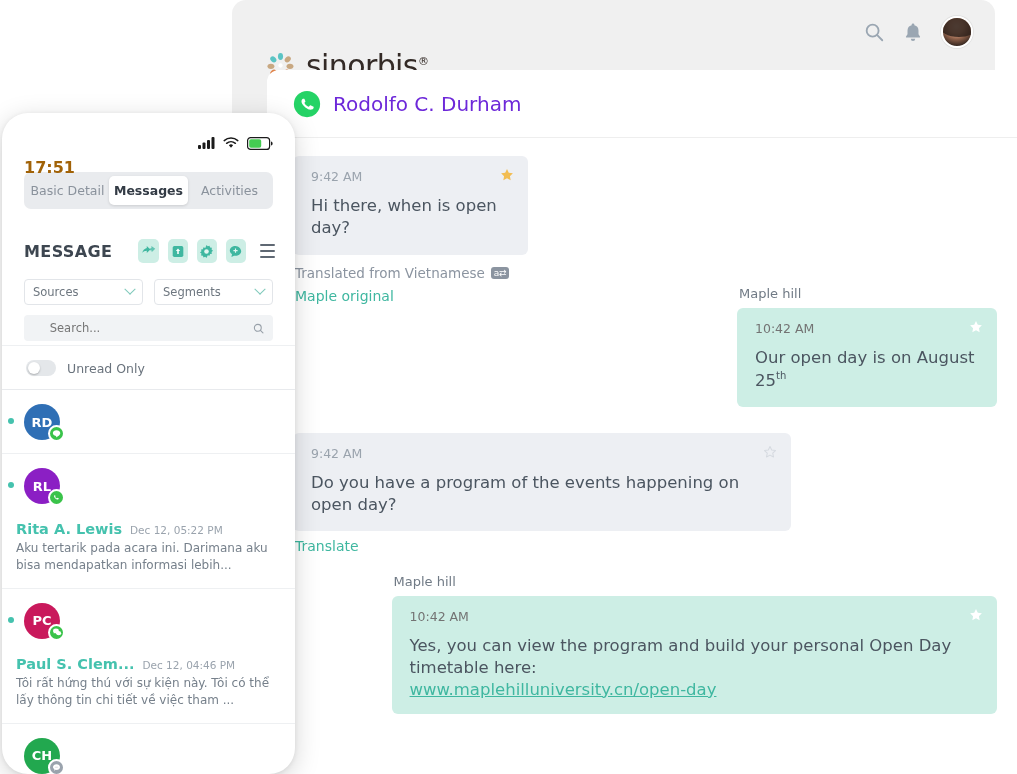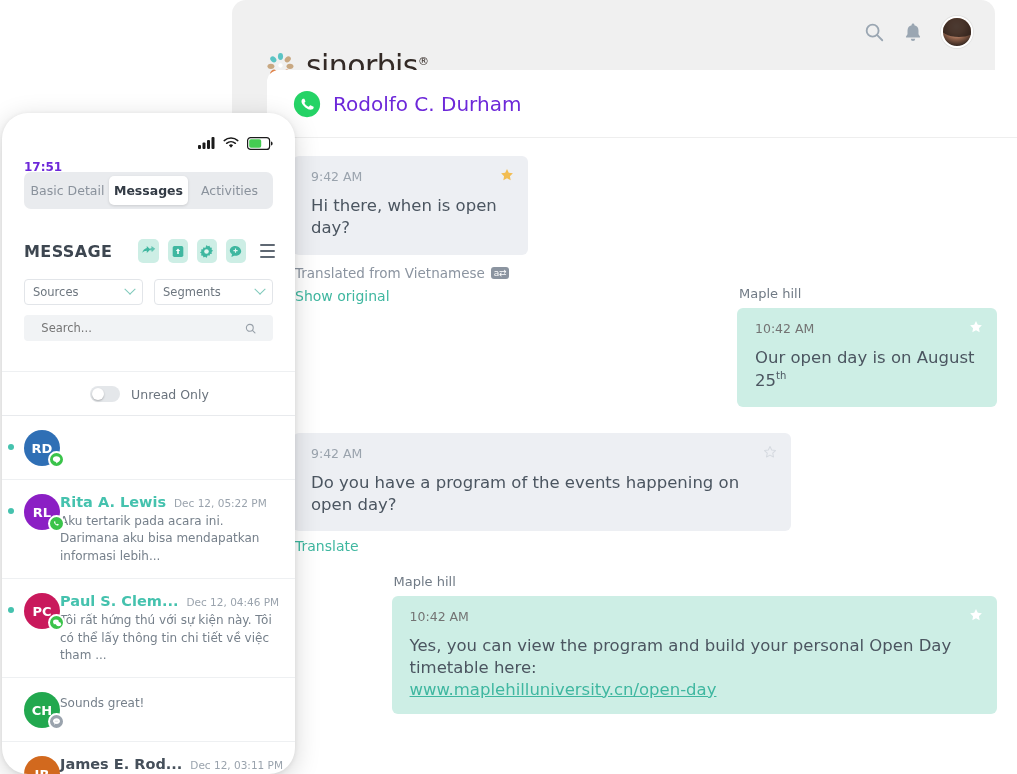--- a/index.html
+++ b/index.html
@@ -122,21 +122,21 @@
     position: absolute; left: 2px; top: 113px; width: 293px; height: 661px;
     background: #ffffff;
     border-radius: 26px;
     box-shadow: 0 6px 26px rgba(0,0,0,.17), 0 1px 5px rgba(0,0,0,.08);
     overflow: hidden;
   }
   .status-bar {
     height: 50px; display:flex; align-items:center; justify-content:space-between;
     padding: 10px 22px 0 22px;
   }
-  .status-time { font-size: 12px; font-weight: 700; color:#6d28d9;
+  .status-time { font-size: 16px; font-weight: 700; color:#a16207;
     font-family:"DejaVu Sans", sans-serif;margin-top:48px; }
   .status-icons { display:flex; align-items:center; gap:8px; }
 
   .seg-wrap {
     margin: 9px 22px 0 22px; background:#e9ebee; border-radius:7px;
     display:flex; padding: 4px; gap:2px;
   }
   .seg {
     flex:1; text-align:center; font-size:12.5px; color:#8a929c; padding:7px 2px;
     border-radius:5px; cursor:pointer; font-family:"DejaVu Sans", sans-serif;
@@ -161,43 +161,43 @@
   .select {
     flex:1; height:26px; border:1px solid #e2e5e9; border-radius:4px; background:#fff;
     display:flex; align-items:center; justify-content:space-between; padding:0 8px;
     font-size:11.5px; color:#6d767f; cursor:pointer; font-family:"DejaVu Sans", sans-serif;
   }
   .chev { width:8px; height:8px; border-right:1.4px solid #7fc9bb; border-bottom:1.4px solid #7fc9bb;
     transform: rotate(45deg) translate(-2px,-2px); }
 
   .search-box {
     margin: 10px 22px 0 22px; height:26px; background:#f1f3f5; border-radius:4px;
-    display:flex; align-items:center; justify-content:center; padding: 0 9px;
+    display:flex; align-items:center; justify-content:flex-end; padding: 0 9px;
   }
   .search-box input {
     border:none; outline:none; background:transparent; font-size:11.5px; color:#98a0a9;
     width: 88%; font-family:"DejaVu Sans", sans-serif;
   }
 
   .unread-row {
     display:flex; align-items:center; gap:11px; padding: 14px 22px 13px 24px;
-    border-top:1px solid #eef0f2; margin-top: 30px; justify-content: center;
+    border-top:1px solid #eef0f2; margin-top: 4px;
   }
   .toggle {
     width:30px; height:16px; background:#e4e7ea; border-radius:8px; position:relative;
     cursor:pointer; flex:0 0 auto;
   }
   .toggle::after{ content:""; position:absolute; left:2px; top:2px; width:12px; height:12px;
     border-radius:50%; background:#fff; box-shadow:0 1px 2px rgba(0,0,0,.25); }
   .unread-label { font-size:12.5px; color:#6a737d; font-family:"DejaVu Sans", sans-serif; }
 
   .conv-list { border-top:1px solid #e8eaed; }
   .conv {
-    display:flex; gap:0; padding: 14px 14px 13px 14px;
-    border-bottom:1px solid #eef0f2; cursor:pointer; position:relative;
+    display:flex; gap:17px; padding: 14px 14px 13px 14px;
+    border-bottom:1px solid #eef0f2; cursor:pointer; position:relative;flex-direction:column;
   }
   .unread-dot { width:6px; height:6px; border-radius:50%; background:#45c2ae;
     position:absolute; left:6px; top:28px; }
   .av-wrap { position:relative; width:36px; height:36px; flex:0 0 auto; margin-left:8px; }
   .av {
     width:36px; height:36px; border-radius:50%; color:#fff; font-size:13px; font-weight:700;
     display:flex; align-items:center; justify-content:center;
     font-family:"DejaVu Sans", sans-serif;
   }
   .ch-badge {
@@ -275,21 +275,21 @@
               <svg class="star" viewBox="0 0 24 24" fill="#f2bd52">
                 <path d="M12 1.8l3.1 6.5 7 .9-5.1 4.9 1.3 7-6.3-3.4-6.3 3.4 1.3-7L1.9 9.2l7-.9z"></path>
               </svg>
               <div class="bubble-time">9:42 AM</div>
               <div class="bubble-text">Hi there, when is open day?</div>
             </div>
             <div class="meta-line">
               <span>Translated from Vietnamese</span>
               <span class="trans-chip">a⇄</span>
             </div>
-            <div class="link-action">Show original</div>
+            <div class="link-action">Maple original</div>
           </div>
         </div>
 
         <div class="msg-row out" style="margin-top:-22px;">
           <div class="msg-block out" style="width:260px;">
             <div class="sender-name">Maple hill</div>
             <div class="bubble out">
               <svg class="star" viewBox="0 0 24 24" fill="#ffffff">
                 <path d="M12 1.8l3.1 6.5 7 .9-5.1 4.9 1.3 7-6.3-3.4-6.3 3.4 1.3-7L1.9 9.2l7-.9z"></path>
               </svg>

